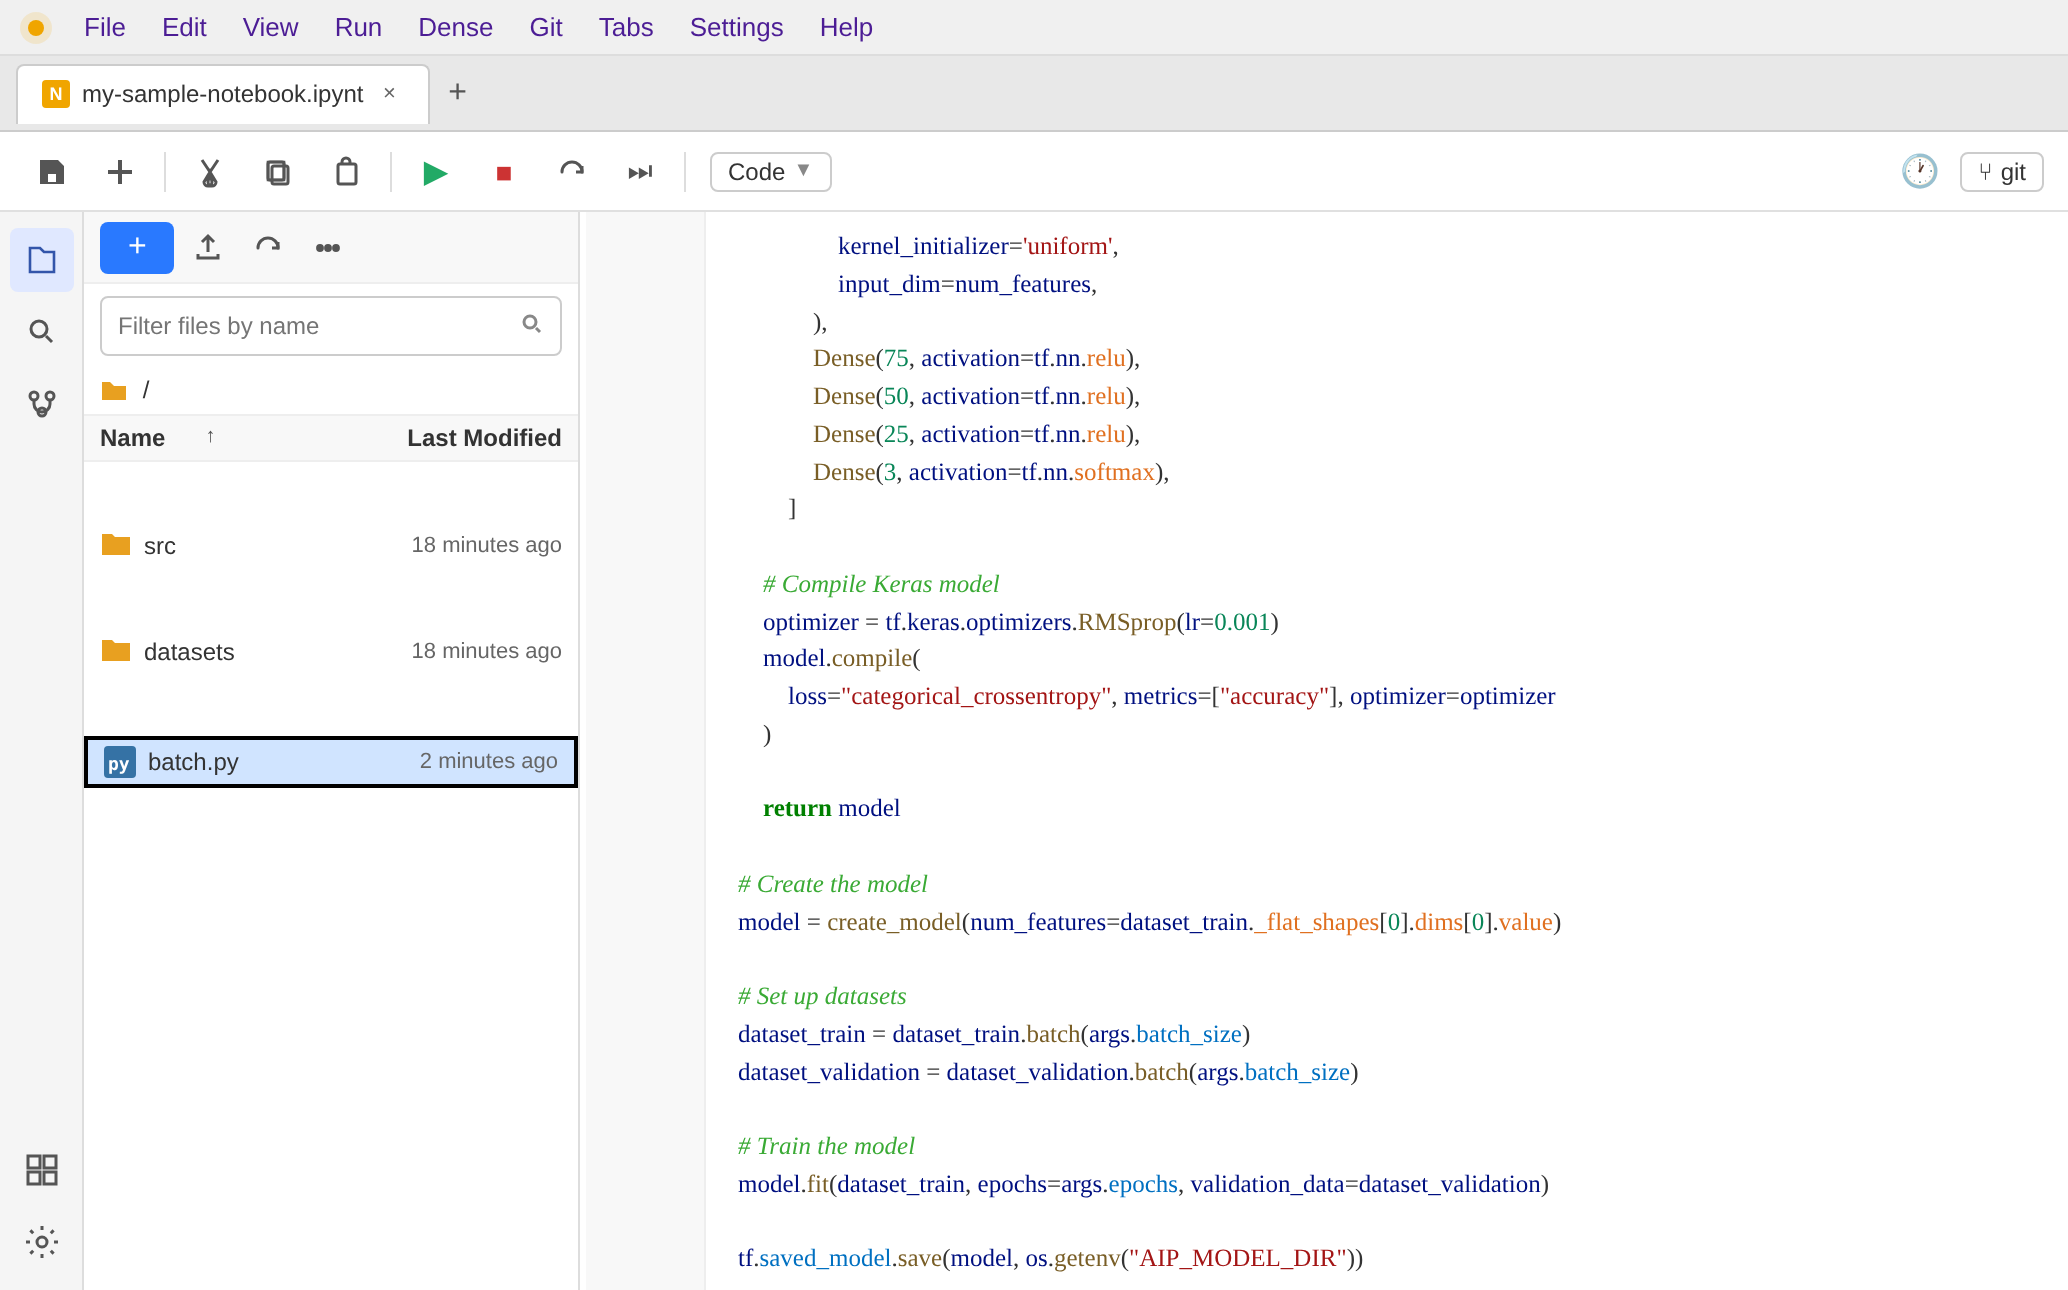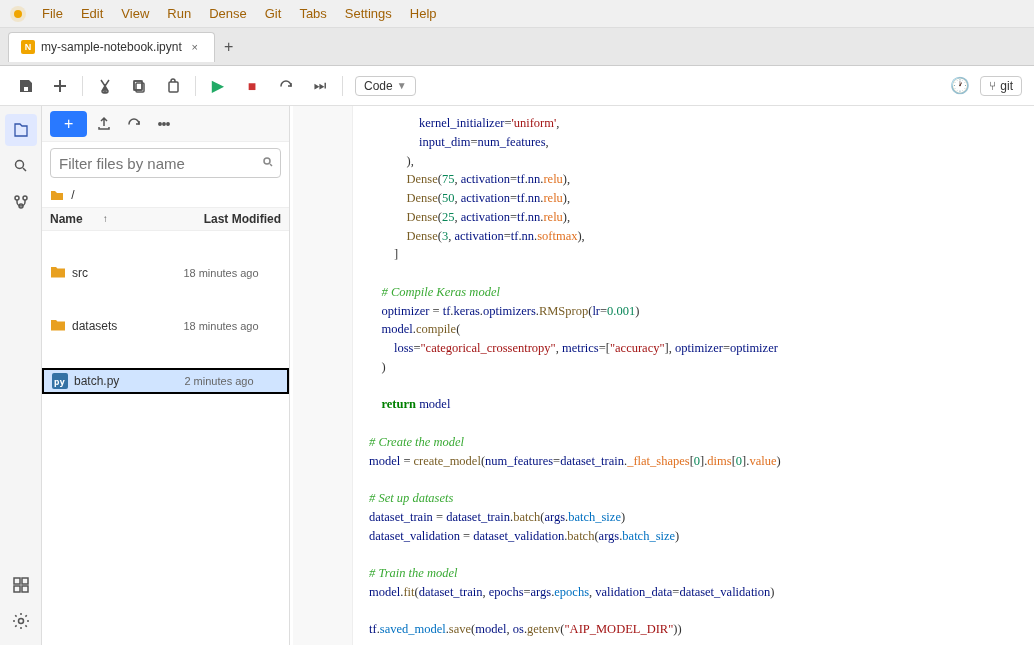--- a/index.html
+++ b/index.html
@@ -2,21 +2,21 @@
 <html><head>
   <meta charset="utf-8">
   <style>
     * { margin: 0; padding: 0; box-sizing: border-box; }
     body { font-family: -apple-system, BlinkMacSystemFont, 'Segoe UI', sans-serif; font-size: 13px; background: #f5f5f5; width: 1034px; height: 645px; overflow: hidden; }
 
     
     .menubar { display: flex; align-items: center; height: 28px; background: #f0f0f0; border-bottom: 1px solid #ddd; padding: 0 8px; gap: 2px; }
     .menu-logo { width: 20px; height: 20px; margin-right: 4px; display: flex; align-items: center; justify-content: center; }
     .menu-logo svg { width: 18px; height: 18px; }
-    .menu-item { padding: 2px 8px; border-radius: 3px; cursor: pointer; font-size: 13px; color: #a16207; }
+    .menu-item { padding: 2px 8px; border-radius: 3px; cursor: pointer; font-size: 13px; color: #4c1d95; }
 
     
     .tabbar { display: flex; align-items: center; height: 38px; background: #e8e8e8; border-bottom: 1px solid #ccc; padding-left: 8px; gap: 2px; }
     .tab { display: flex; align-items: center; gap: 6px; padding: 0 12px; height: 30px; background: #fff; border: 1px solid #ccc; border-bottom: none; border-radius: 4px 4px 0 0; font-size: 12px; cursor: pointer; color: #333; }
     .tab.active { background: #fff; z-index: 1; }
     .tab-close { width: 14px; height: 14px; border-radius: 50%; display: flex; align-items: center; justify-content: center; font-size: 11px; color: #666; cursor: pointer; }
     .tab-add { width: 24px; height: 24px; border-radius: 4px; display: flex; align-items: center; justify-content: center; cursor: pointer; font-size: 16px; color: #555; }
     .tab-icon { width: 14px; height: 14px; background: #f0a500; border-radius: 2px; font-size: 9px; color: white; display: flex; align-items: center; justify-content: center; font-weight: bold; }
 
     
@@ -34,33 +34,33 @@
     
     .icon-bar { width: 42px; background: #f5f5f5; border-right: 1px solid #ddd; display: flex; flex-direction: column; align-items: center; padding-top: 8px; gap: 4px; }
     .icon-bar-item { width: 32px; height: 32px; border-radius: 4px; display: flex; align-items: center; justify-content: center; cursor: pointer; color: #555; font-size: 16px; }
     .icon-bar-item.active { background: #e0e8ff; color: #3355aa; }
 
     
     .file-panel { width: 248px; background: #fff; border-right: 1px solid #ddd; display: flex; flex-direction: column; }
     .file-panel-toolbar { display: flex; align-items: center; height: 36px; padding: 0 8px; gap: 4px; background: #f8f8f8; border-bottom: 1px solid #eee; }
     .file-panel-btn { width: 26px; height: 26px; border-radius: 4px; display: flex; align-items: center; justify-content: center; cursor: pointer; color: #555; font-size: 14px; }
     .search-container { display: flex; align-items: center; height: 30px; margin: 6px 8px; border: 1px solid #ccc; border-radius: 4px; padding: 0 8px; gap: 4px; background: #fff; }
-    .search-input { flex: 1; border: none; outline: none; font-size: 15px; color: #333; background: transparent; }
+    .search-input { flex: 1; border: none; outline: none; font-size: 12px; color: #333; background: transparent; }
     .search-icon { color: #888; font-size: 12px; }
     .breadcrumb-bar { padding: 4px 8px; font-size: 12px; color: #333; border-bottom: 1px solid #eee; }
     .file-table-header { display: flex; padding: 4px 8px; font-size: 12px; font-weight: 600; color: #333; border-bottom: 1px solid #eee; background: #f8f8f8; }
     .col-name { flex: 1; display: flex; align-items: center; gap: 20px; }
     .col-modified { width: 120px; text-align: right; }
     .sort-arrow { font-size: 10px; color: #555; }
     .file-list { flex: 1; overflow-y: auto; }
     .file-item { display: flex; align-items: center; padding: 3px 8px; cursor: pointer; font-size: 12px; color: #333; margin-top: 31px; }
     .file-item.selected { background: #d0e4ff; border: 2px solid #000000; }
     .file-icon { width: 16px; height: 16px; margin-right: 6px; display: flex; align-items: center; justify-content: center; flex-shrink: 0; }
     .file-name { flex: 1; overflow: hidden; text-overflow: ellipsis; white-space: nowrap; }
-    .file-modified { width: 120px; text-align: center; color: #666; font-size: 11px; }
+    .file-modified { width: 120px; text-align: right; color: #666; font-size: 11px; }
 
     
     .code-panel { flex: 1; background: #fff; overflow: hidden; display: flex; flex-direction: column; }
     .code-content { flex: 1; overflow: auto; padding: 0; background: #fff; }
     .code-cell { display: flex; border-left: 3px solid transparent; }
     .cell-number { width: 60px; min-width: 60px; padding: 8px 8px 8px 4px; text-align: right; font-size: 12px; color: #888; font-family: 'Courier New', monospace; background: #f8f8f8; border-right: 1px solid #eee; }
     .cell-body { flex: 1; padding: 8px 16px; overflow: hidden; }
 
     
     pre, code { font-family: Liberation Serif, serif; font-size: 12.5px; line-height: 1.5; }

